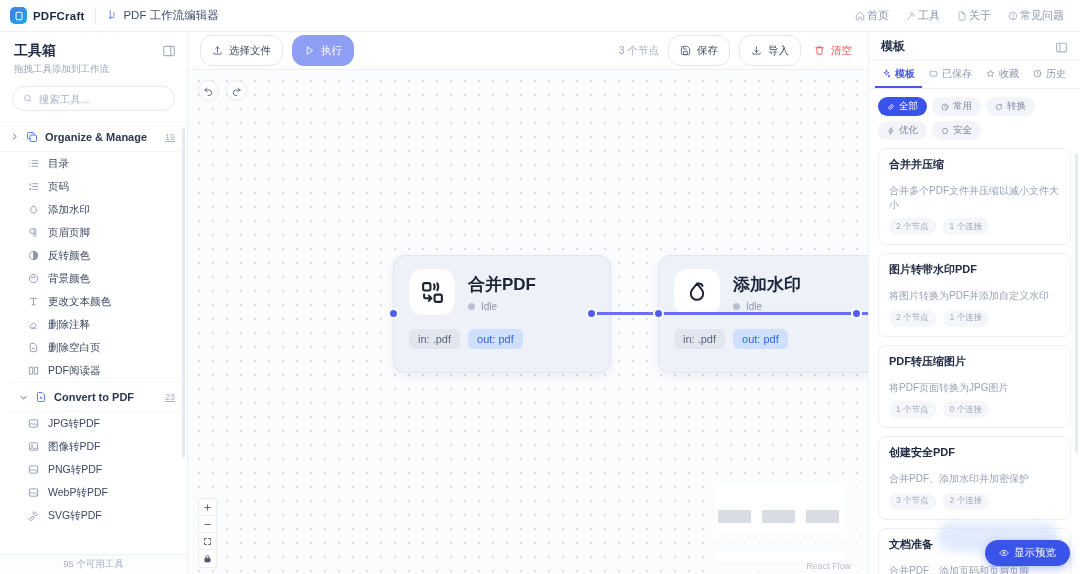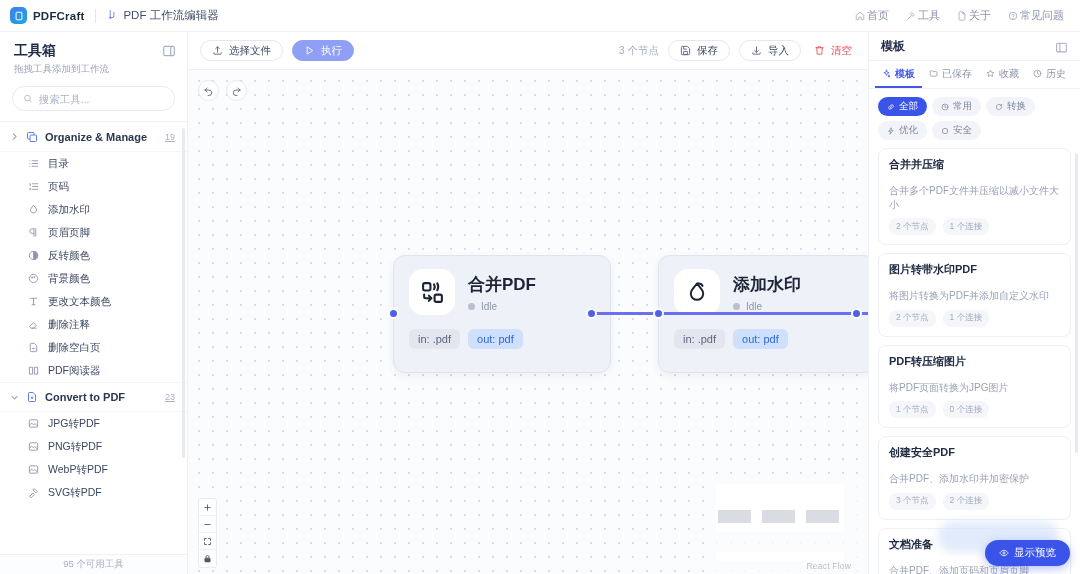--- a/index.html
+++ b/index.html
@@ -91,21 +91,21 @@
   
   .canvas-col { flex: 1; display: flex; flex-direction: column; min-width: 0; position: relative; background:#fff;}
   .cv-toolbar {
     height: 38px; flex: 0 0 38px;
     display: flex; align-items: center; gap: 9px;
     padding: 0 12px; background: #ffffff;
     border-bottom: 1px solid #eef0f5;
   }
   .btn {
     display: inline-flex; align-items: center; gap: 6px;
-    height: 21px; padding: 0 11px; border-radius: 12px;
+    height: 31px; padding: 0 11px; border-radius: 12px;
     font-size: 10.5px; cursor: pointer; border: 1px solid #e3e7ef;
     background: #fff; color: #3d4760; white-space: nowrap; font-family: Liberation Serif, serif;
   }
   .btn.primary { background: #8f9ff5; border-color: #8f9ff5; color: #ffffff; }
   .btn.ghost { border: none; background: transparent; color: #f0515b; padding: 0 4px; }
   .node-count { font-size: 10.5px; color: #a2aabd; margin-left: auto; }
 
   .canvas {
     flex: 1; position: relative; min-height: 0; overflow: hidden;
     background-color: #fbfcfe;
@@ -399,21 +399,21 @@
           </div>
           <div class="tool">
             <span class="ticon">
                 <svg width="11" height="11" viewBox="0 0 24 24" fill="none" stroke="currentColor" stroke-width="2">
                   <path d="M3 5h7v15H3zM14 5h7v15h-7z"></path>
                 </svg>
               </span>
             <span class="tool-label">PDF阅读器</span>
           </div>
 
-          <div class="grp" style="border-top:1px solid #f3f5f9;">
+          <div class="grp" style="border-top:1px solid #f3f5f9;margin-left:9px;">
             <span class="chev">
               <svg width="9" height="9" viewBox="0 0 24 24" fill="none" stroke="currentColor" stroke-width="3" stroke-linecap="round">
                   <path d="M5 9l7 7 7-7"></path>
                 </svg>
             </span>
             <span class="gicon">
               <svg width="12" height="12" viewBox="0 0 24 24" fill="none" stroke="currentColor" stroke-width="2">
                   <path d="M14 3H7a2 2 0 0 0-2 2v14a2 2 0 0 0 2 2h10a2 2 0 0 0 2-2V8z"></path>
                   <path d="M12 11v5M9.5 13.5h5"></path>
                 </svg>
@@ -423,20 +423,30 @@
           </div>
 
           <div class="tool">
             <span class="ticon">
                 <svg width="11" height="11" viewBox="0 0 24 24" fill="none" stroke="currentColor" stroke-width="2">
                   <rect x="3" y="4" width="18" height="16" rx="2"></rect>
                   <path d="M3 16l5-5 4 4 3-3 6 6"></path>
                 </svg>
               </span>
             <span class="tool-label">JPG转PDF</span>
+          </div>
+          <div class="tool">
+            <span class="ticon">
+                <svg width="11" height="11" viewBox="0 0 24 24" fill="none" stroke="currentColor" stroke-width="2">
+                  <rect x="3" y="4" width="18" height="16" rx="2"></rect>
+                  <circle cx="9" cy="10" r="1.6"></circle>
+                  <path d="M4 18l5-4 4 3 3-2 4 3"></path>
+                </svg>
+              </span>
+            <span class="tool-label">图像转PDF</span>
           </div>
           <div class="tool">
             <span class="ticon">
                 <svg width="11" height="11" viewBox="0 0 24 24" fill="none" stroke="currentColor" stroke-width="2">
                   <rect x="3" y="4" width="18" height="16" rx="2"></rect>
                   <path d="M3 16l5-5 4 4 3-3 6 6"></path>
                 </svg>
               </span>
             <span class="tool-label">PNG转PDF</span>
           </div>

